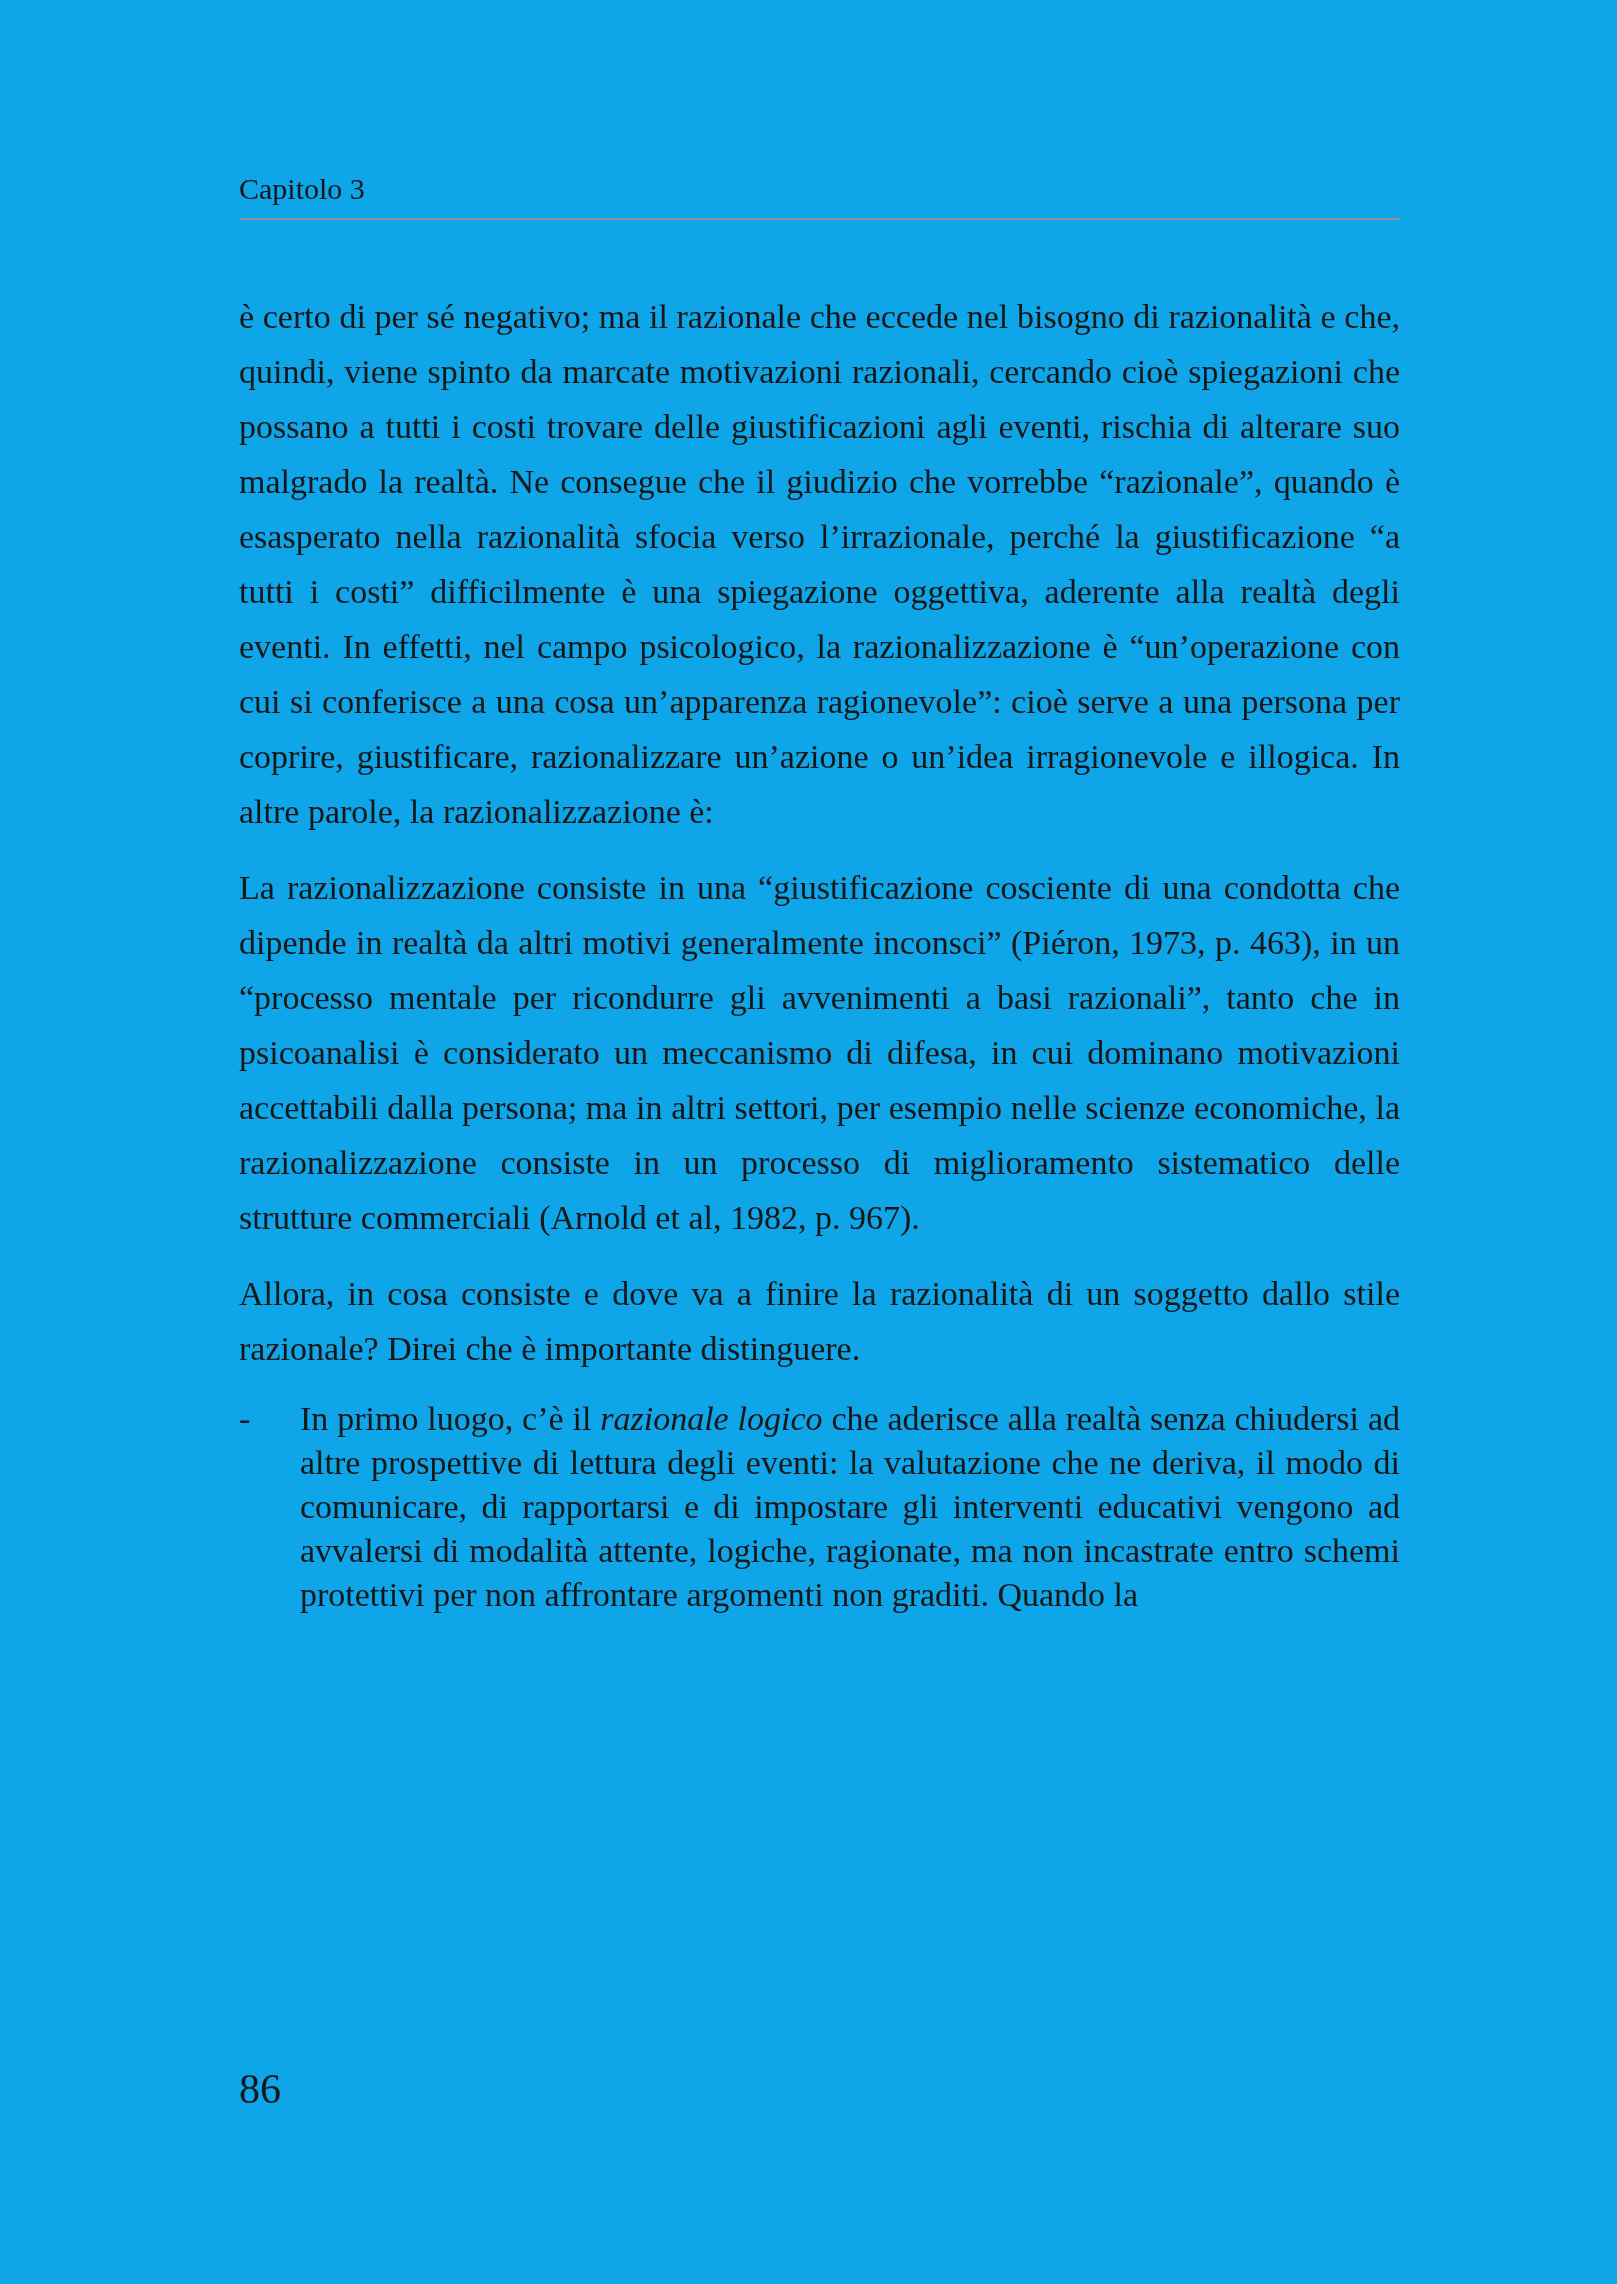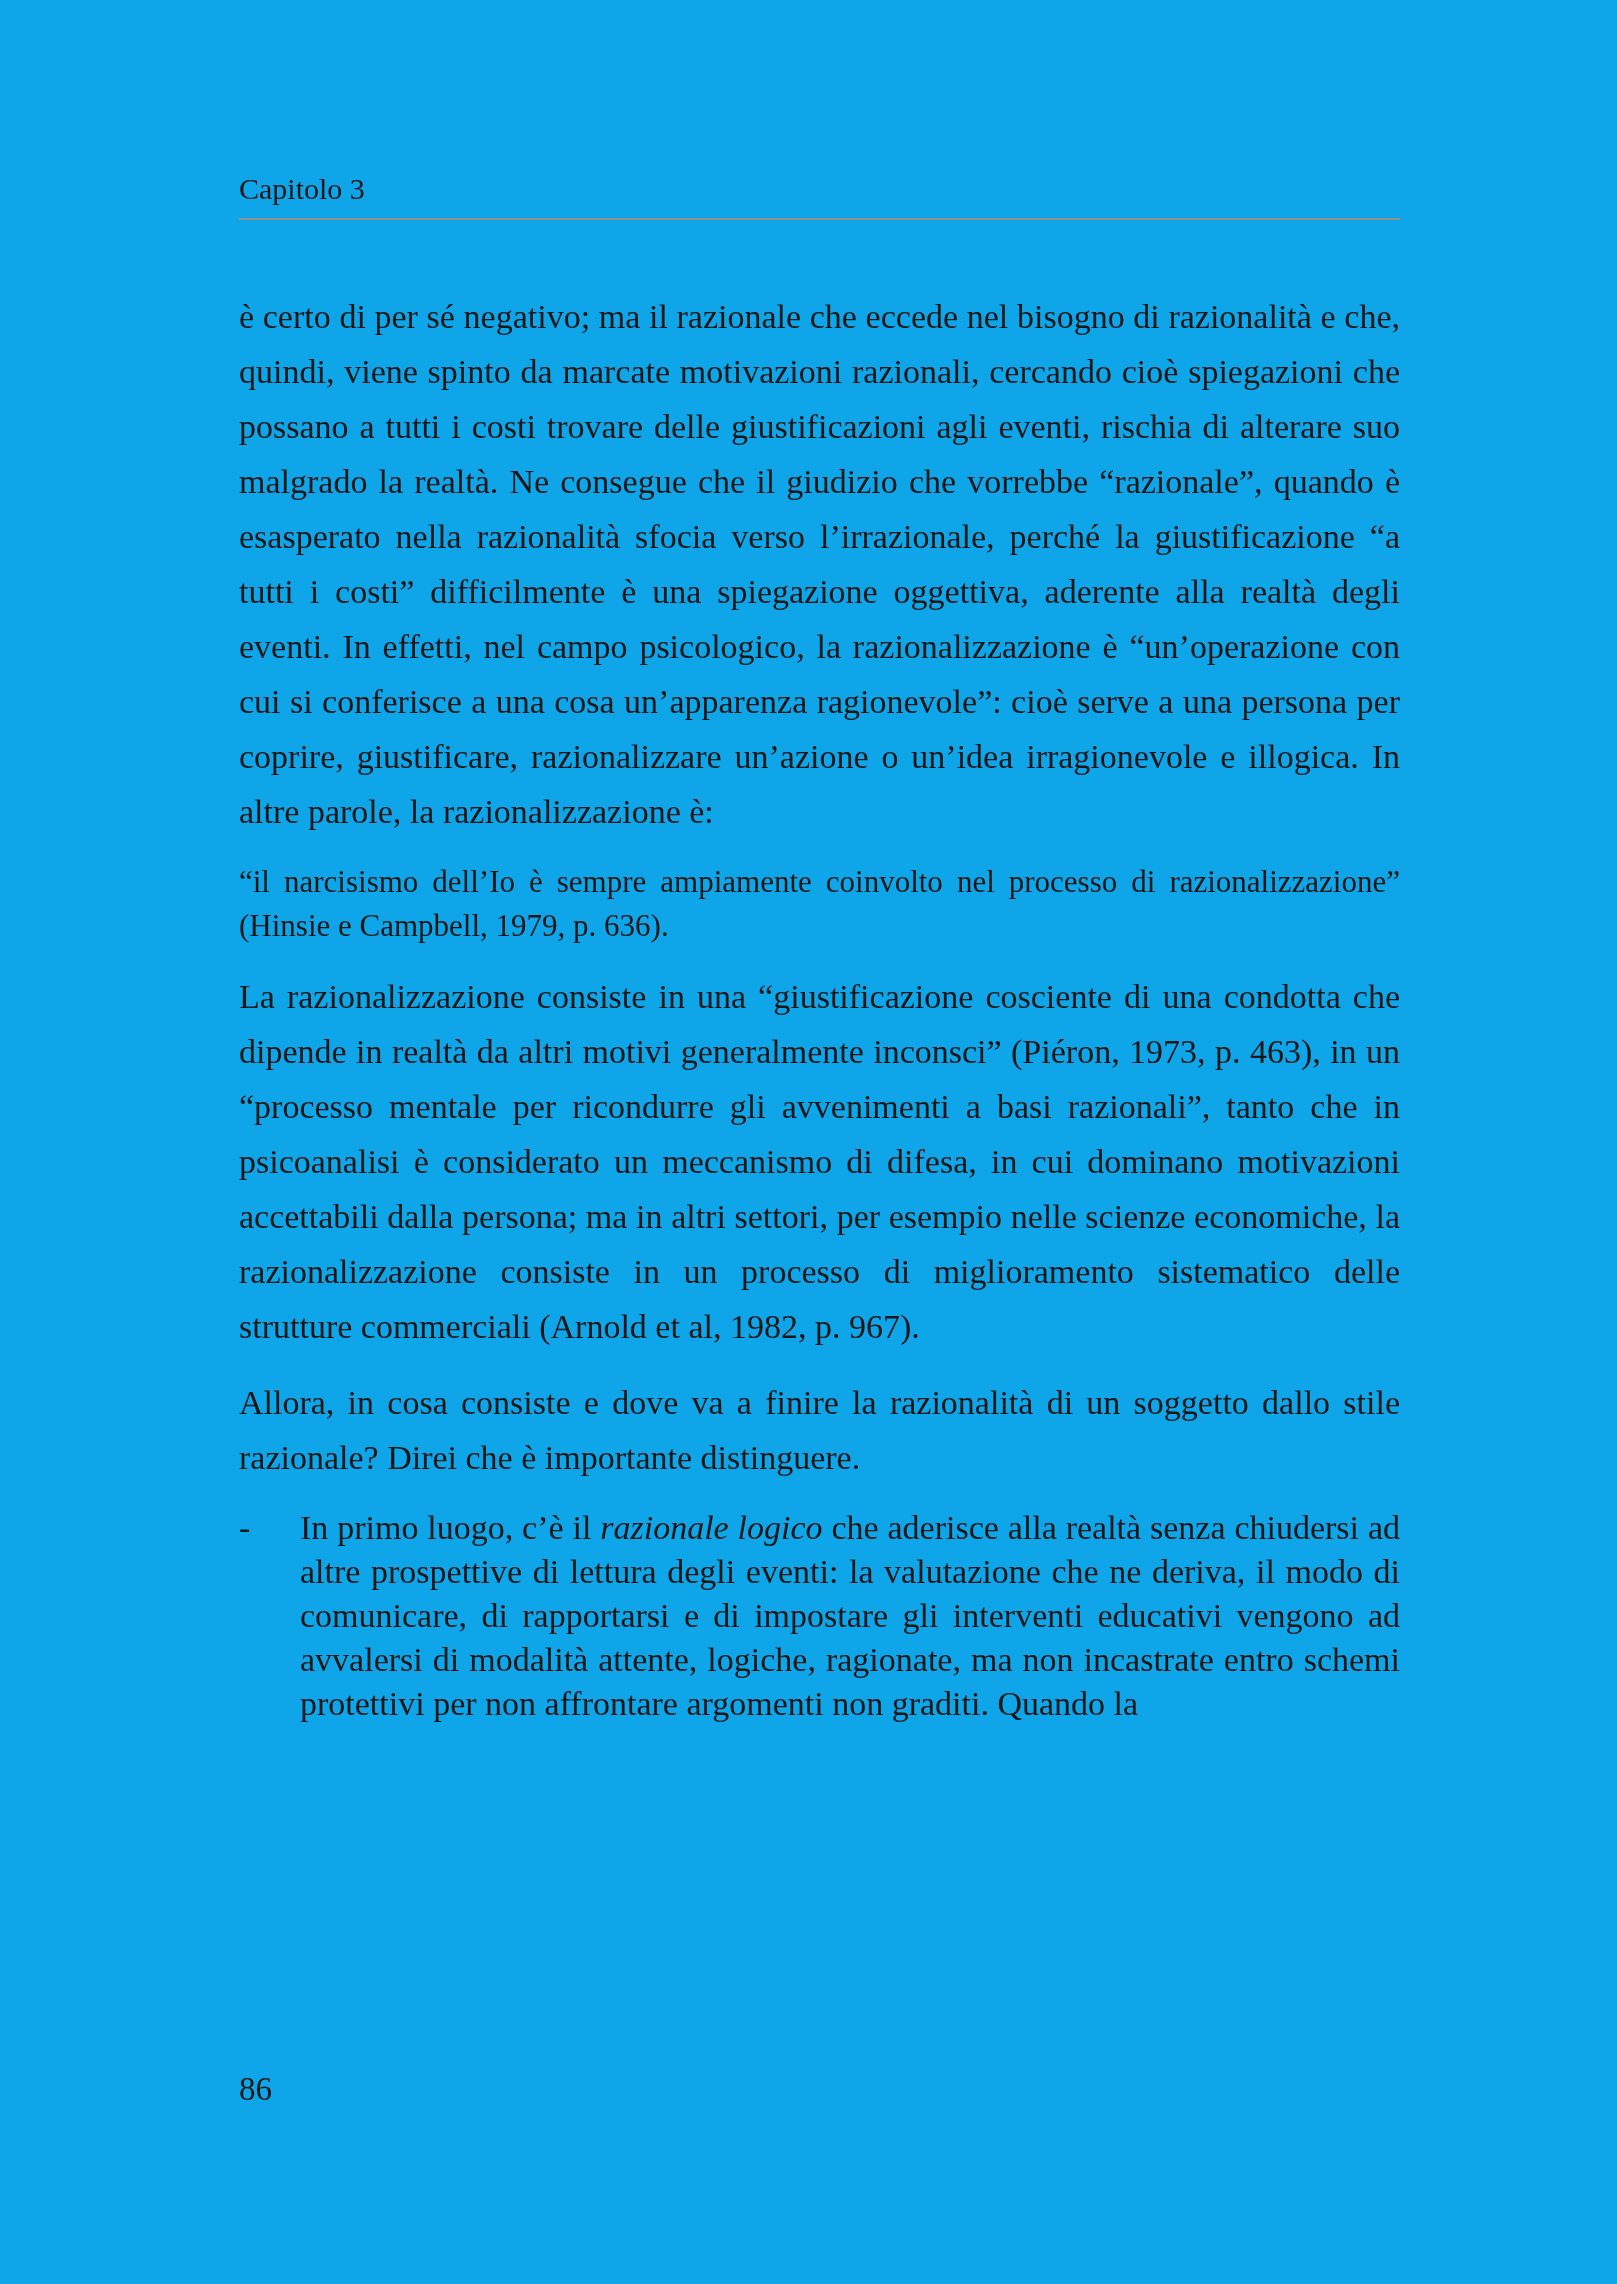--- a/index.html
+++ b/index.html
@@ -54,42 +54,41 @@
     width: 61px;
   }
   .list-text {
     flex: 1;
     text-align: justify;
   }
   .page-number {
     position: absolute;
     left: 239px;
     top: 2071px;
-    font-size: 33px;
+    font-size: 42px;
     line-height: 37px;
   }
 </style>
 </head>
 <body>
 
 <div class="page">
 
   <header>
     <div class="running-head">Capitolo 3</div>
     <hr class="header-rule">
   </header>
 
   <main>
 
     <p class="body-par">è certo di per sé negativo; ma il razionale che eccede nel bisogno di razionalità e che, quindi, viene spinto da marcate motivazioni razionali, cercando cioè spiegazioni che possano a tutti i costi trovare delle giustificazioni agli eventi, rischia di alterare suo malgrado la realtà. Ne consegue che il giudizio che vorrebbe “razionale”, quando è esasperato nella razionalità sfocia verso l’irrazionale, perché la giustificazione “a tutti i costi” difficilmente è una spiegazione oggettiva, aderente alla realtà degli eventi. In effetti, nel campo psicologico, la razionalizzazione è “un’operazione con cui si conferisce a una cosa un’apparenza ragionevole”: cioè serve a una persona per coprire, giustificare, razionalizzare un’azione o un’idea irragionevole e illogica. In altre parole, la razionalizzazione è:</p>
 
 
 
 
-    <p class="quote">“il narcisismo dell’Io è sempre ampiamente coinvolto nel processo di razionalizzazione” (Hinsie e Campbell, 1979, p. 636).</p>
 
     <p class="body-par">La razionalizzazione consiste in una “giustificazione cosciente di una condotta che dipende in realtà da altri motivi generalmente inconsci” (Piéron, 1973, p. 463), in un “processo mentale per ricondurre gli avvenimenti a basi razionali”, tanto che in psicoanalisi è considerato un meccanismo di difesa, in cui dominano motivazioni accettabili dalla persona; ma in altri settori, per esempio nelle scienze economiche, la razionalizzazione consiste in un processo di miglioramento sistematico delle strutture commerciali (Arnold et al, 1982, p. 967).</p>
 
     <p class="body-par">Allora, in cosa consiste e dove va a finire la razionalità di un soggetto dallo stile razionale? Direi che è importante distinguere.</p>
 
     <div class="list-item">
       <span class="bullet">-</span>
       <span class="list-text">
         <span>In primo luogo, c’è il </span><em>razionale logico</em><span> che aderisce alla realtà senza chiudersi ad altre prospettive di lettura degli eventi: la valutazione che ne deriva, il modo di comunicare, di rapportarsi e di impostare gli interventi educativi vengono ad avvalersi di modalità attente, logiche, ragionate, ma non incastrate entro schemi protettivi per non affrontare argomenti non graditi. Quando la</span>
       </span>

